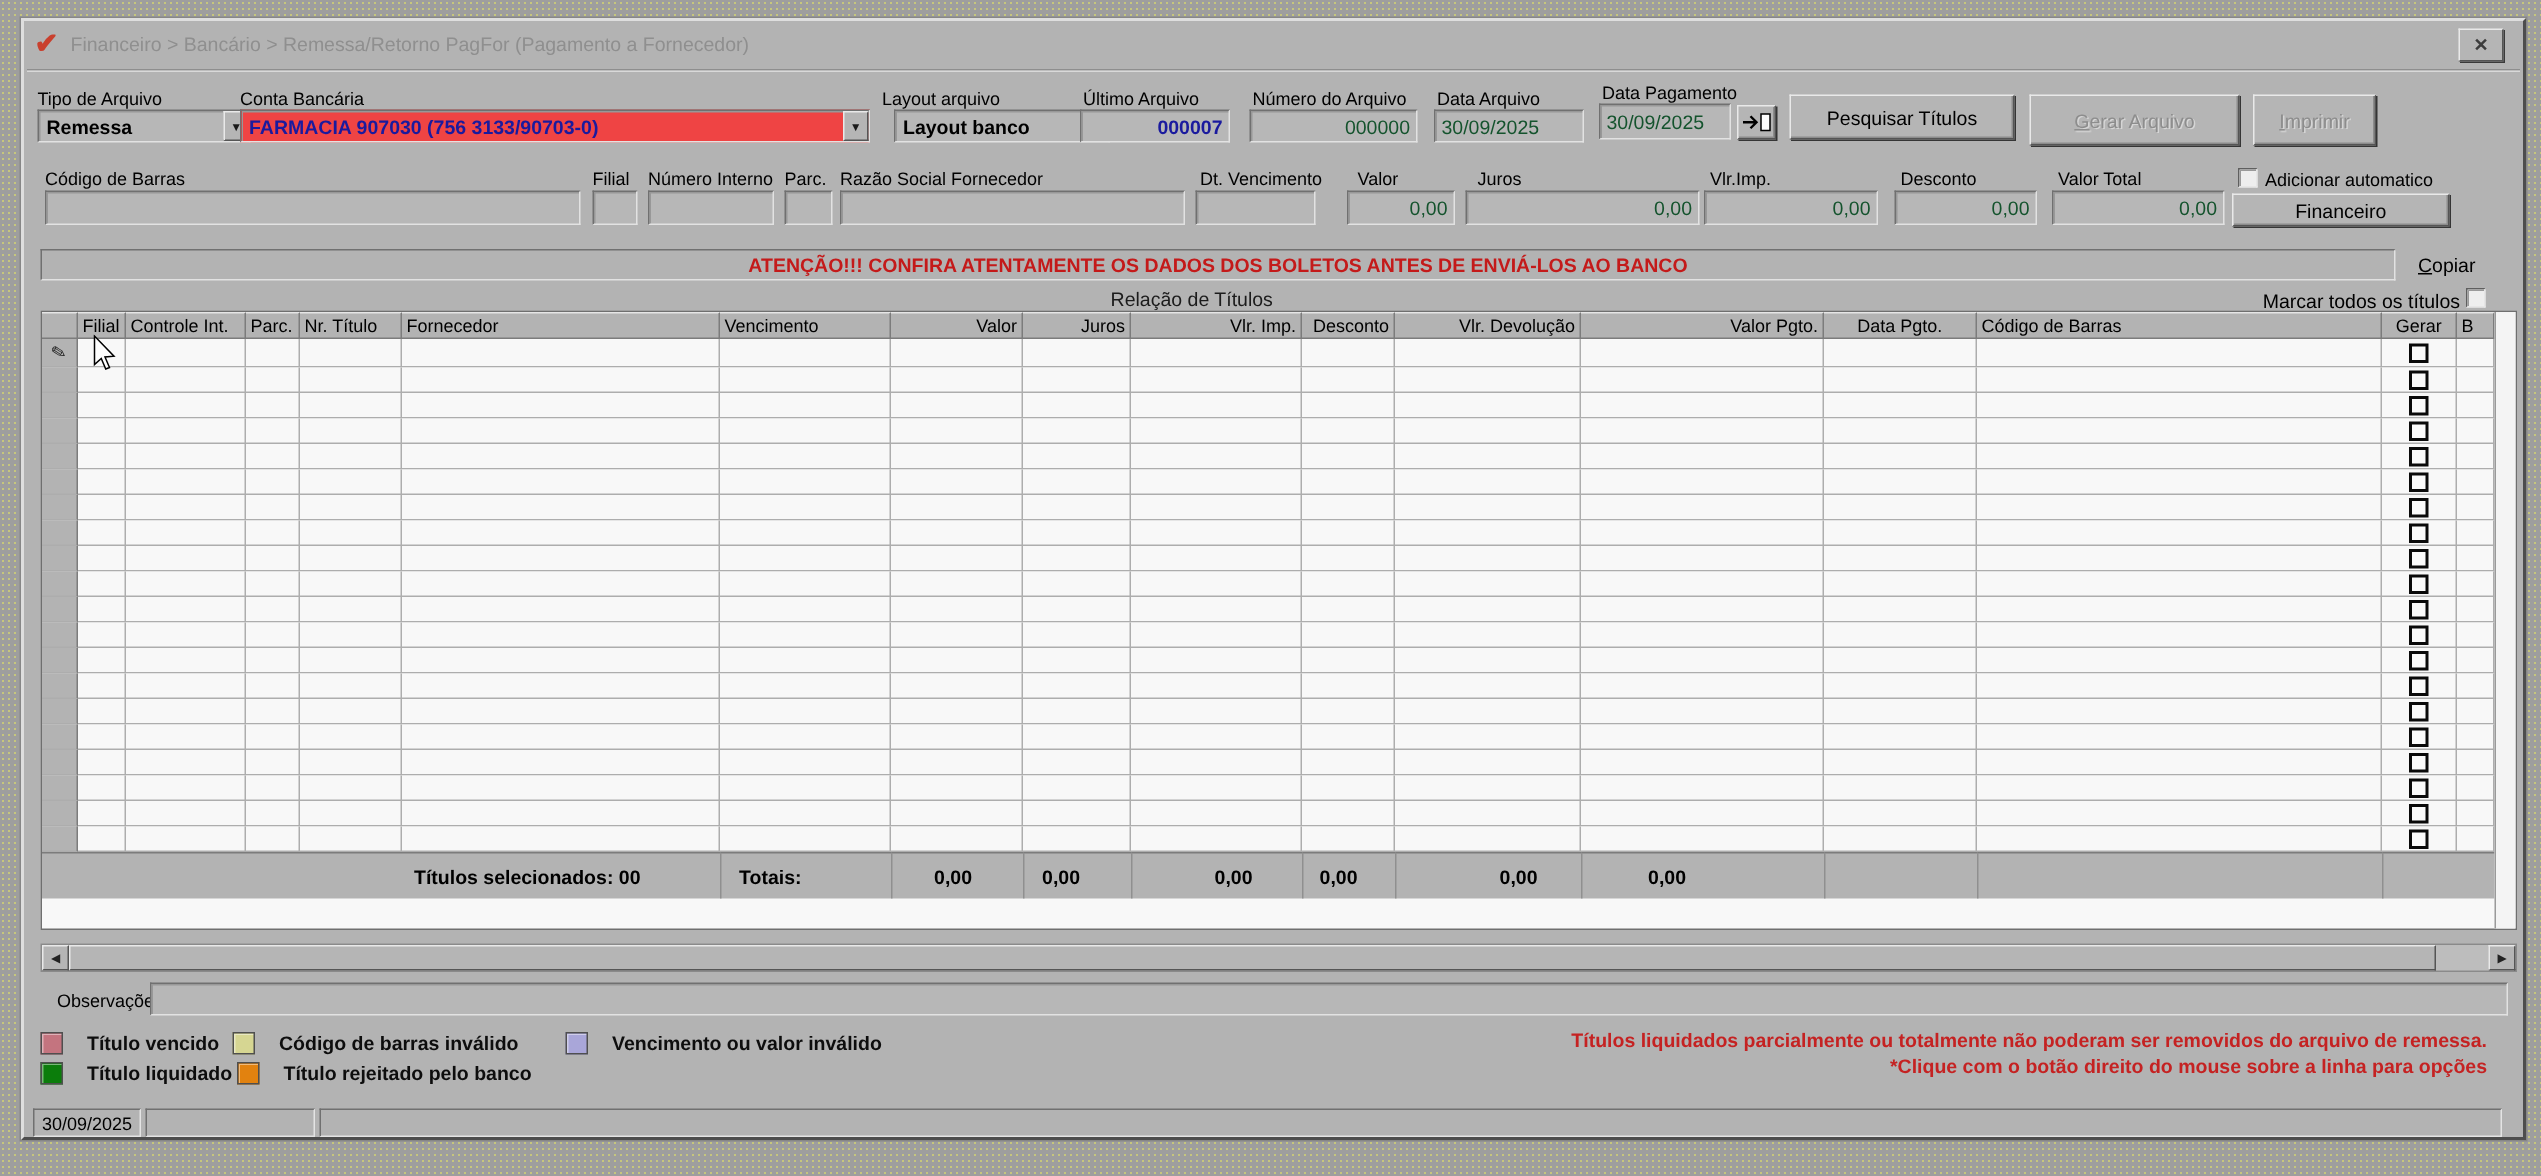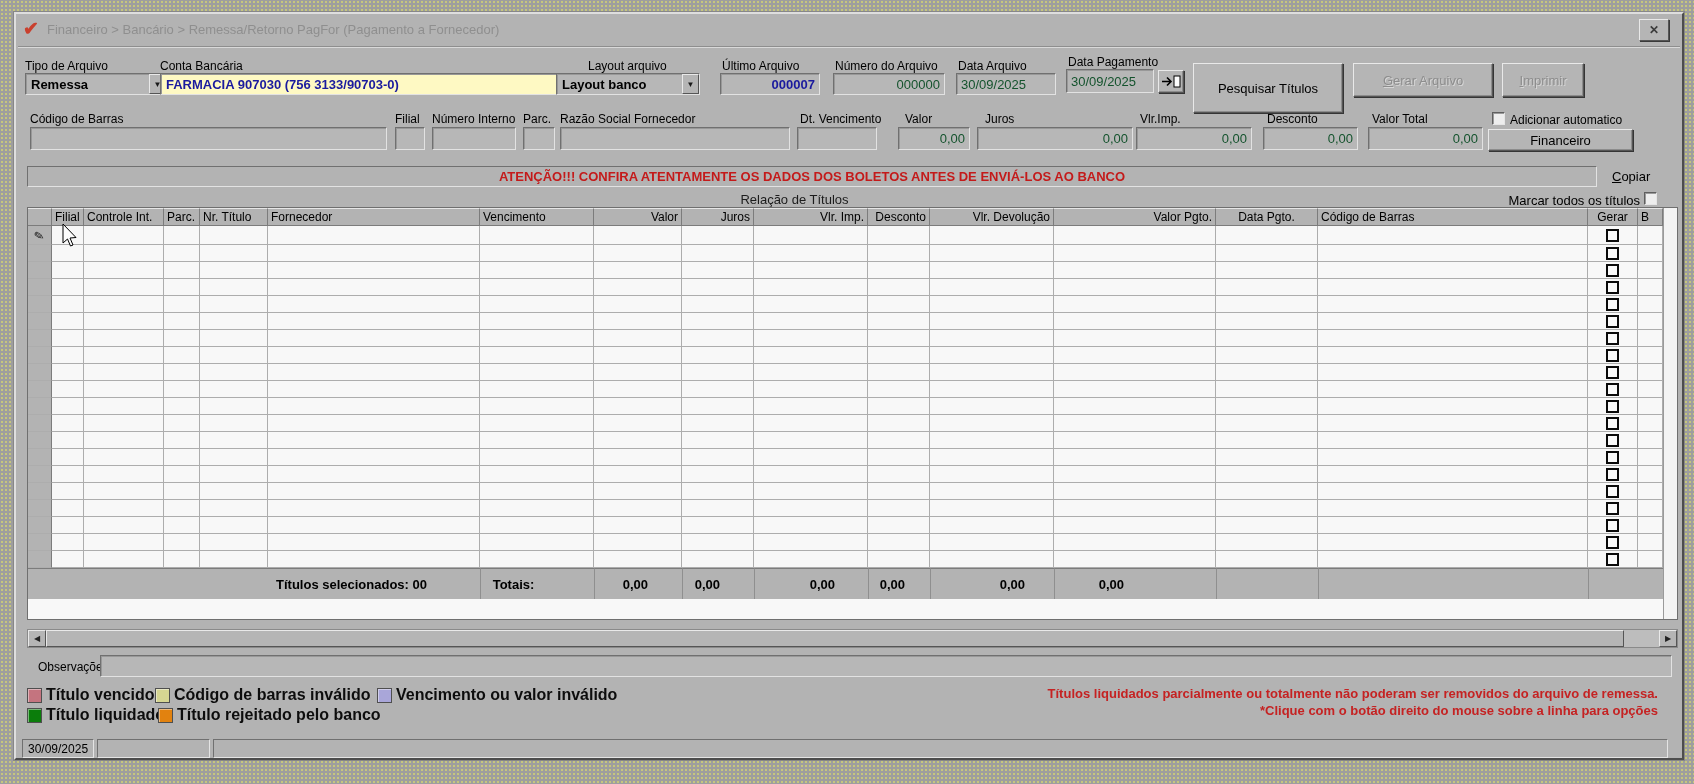--- a/index.html
+++ b/index.html
@@ -110,21 +110,21 @@
   }
   .sthumb {
     height:100%; width:1578px; background:#b5b5b5;
     border:1px solid; border-color:#e9e9e9 #555 #555 #e9e9e9;
   }
   .strack { flex:1; }
 
   .obs-input { top:641px; left:84px; width:1572px; height:27px; }
   .leg { position:absolute; display:flex; align-items:center; height:16px; }
   .sw { width:15px; height:15px; border:1px solid #4f4f4f; box-shadow:inset 1px 1px 0 rgba(255,255,255,.45); flex:0 0 15px; }
-  .lt { font-size:16px; font-weight:bold; color:#0d0d0d; padding-left:4px; white-space:nowrap; }
+  .lt { font-size:13px; font-weight:bold; color:#0d0d0d; padding-left:16px; white-space:nowrap; }
   .notes { position:absolute; right:24px; top:672px; text-align:right; font-size:13px; font-weight:bold; line-height:16.5px; white-space:nowrap; }
   .spanel {
     position:absolute; top:725px; height:19px; background:#b3b3b3;
     border:1px solid; border-color:#707070 #e4e4e4 #e4e4e4 #707070;
     font-size:12px; color:#000; padding:2px 5px;
   }
   .cursor { position:absolute; left:62px; top:223px; pointer-events:none; }
 </style>
 </head>
 <body>
@@ -138,27 +138,27 @@
   </div>
   <div class="title-divider"></div>
 
   <span class="lbl" style="left:9px;top:45px">Tipo de Arquivo</span>
   <div class="combo" style="left:9px;top:59px;width:142px">
     <span class="cval">Remessa</span>
     <span class="drop">▼</span>
   </div>
 
   <span class="lbl" style="left:144px;top:45px">Conta Bancária</span>
-  <div class="combo" style="left: 144px; top: 59px; width: 420px; background: #fef9c3;">
+  <div class="combo" style="left: 144px; top: 59px; width: 420px; background: #ef4444;">
     <span class="cval" style="color: rgb(26, 26, 158);">FARMACIA 907030 (756 3133/90703-0)</span>
     <span class="drop">▼</span>
   </div>
 
   <span class="lbl" style="left:572px;top:45px">Layout arquivo</span>
-  <div class="combo" style="left:540px;top:59px;width:144px">
+  <div class="combo" style="left:580px;top:59px;width:144px">
     <span class="cval">Layout banco</span>
     <span class="drop">▼</span>
   </div>
 
   <span class="lbl" style="left:706px;top:45px">Último Arquivo</span>
   <input class="field num" style="left: 704px; top: 59px; width: 100px; font-weight: bold; color: rgb(26, 26, 158);" readonly="" value="000007">
 
   <span class="lbl" style="left:819px;top:45px">Número do Arquivo</span>
   <input class="field num" style="left: 817px; top: 59px; width: 112px;" value="000000">
 
@@ -167,21 +167,21 @@
 
   <span class="lbl" style="left:1052px;top:41px">Data Pagamento</span>
   <input class="field" style="left: 1050px; top: 55px; width: 88px; height: 24px;" value="30/09/2025">
   <div class="btn" style="left:1142px;top:56px;width:26px;height:23px">
     <svg width="20" height="13">
       <path d="M1 6.5 h8 M6 2.5 l4 4 -4 4" stroke="#000" stroke-width="1.6" fill="none"></path>
       <rect x="13" y="1" width="6" height="11" fill="#fdfdfd" stroke="#000"></rect>
     </svg>
   </div>
 
-  <div class="btn" style="left:1177px;top:49px;width:150px;height:50px">
+  <div class="btn" style="left:1177px;top:49px;width:150px;height:30px">
     <span>Pesquisar Títulos</span>
   </div>
   <div class="btn disabled" style="left:1337px;top:49px;width:140px;height:34px">
     <span><span class="u">G</span><span>erar Arquivo</span></span>
   </div>
   <div class="btn disabled" style="left:1486px;top:49px;width:82px;height:34px">
     <span><span class="u">I</span><span>mprimir</span></span>
   </div>
 
   <span class="lbl" style="left:14px;top:98px">Código de Barras</span>

